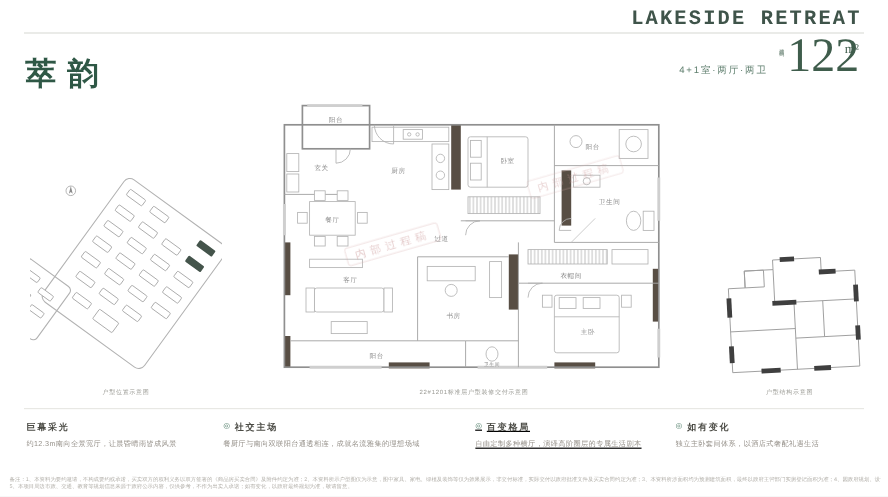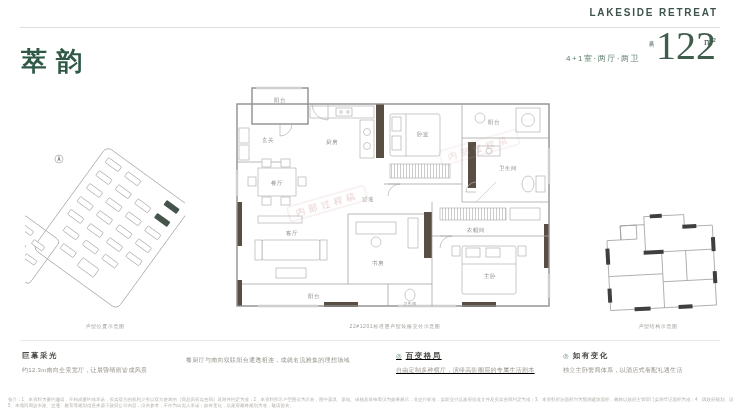--- a/index.html
+++ b/index.html
@@ -1,21 +1,21 @@
 <!DOCTYPE html>
 <html><head>
 <meta charset="utf-8">
 <style>
   html,body{margin:0;padding:0;background:#e9e9e9;}
   #page{position:relative;width:740px;height:414px;background:#ffffff;overflow:hidden;
         font-family:"Liberation Sans","DejaVu Sans",sans-serif;}
   
   .tagline{position:absolute;left:22px;top:10px;font-size:7.5px;color:#6e7f76;letter-spacing:1.6px;}
-  .brand{position:absolute;right:22px;top:7px;font-family:Liberation Sans, sans-serif;
-         font-size:10px;font-weight:600;color:#3f544a;letter-spacing:1.8px;}
+  .brand{position:absolute;right:22px;top:7px;font-family:Liberation Mono, monospace;
+         font-size:17px;font-weight:600;color:#3f544a;letter-spacing:1.8px;}
   .header-rule{position:absolute;left:20px;right:20px;top:27px;border-top:1px solid #ddded9;}
   
   .unit-name{position:absolute;left:21px;top:44px;font-family:"Liberation Serif","DejaVu Serif",serif;
              font-size:26px;font-weight:700;color:#2f5846;letter-spacing:9px;}
   .unit-layout{position:absolute;left:566px;top:53px;font-size:8px;color:#5e7e6d;letter-spacing:1.5px;}
   .area-label{position:absolute;left:649px;top:37px;writing-mode:vertical-rl;font-size:4.2px;
               color:#8da095;letter-spacing:.6px;height:30px;}
   .area-value{position:absolute;left:656px;top:24px;font-family:"Liberation Serif","DejaVu Serif",serif;
               font-size:40px;color:#3f5d4c;line-height:44px;text-align:center;}
   .area-unit{position:absolute;left:704px;top:35px;font-family:Liberation Serif, serif;
@@ -267,20 +267,24 @@
   <div class="feat-rule"></div>
 
   <div class="feature f1">
     <div class="feat-head">
       <span class="feat-title">巨幕采光</span>
     </div>
     <div class="feat-desc">约12.3m南向全景宽厅，让晨昏晴雨皆成风景</div>
   </div>
 
   <div class="feature f2">
+    <div class="feat-head">
+      <span class="feat-icon">◎</span>
+      <span class="feat-title">社交主场</span>
+    </div>
     <div class="feat-desc">餐厨厅与南向双联阳台通透相连，成就名流雅集的理想场域</div>
   </div>
 
   <div class="feature f3">
     <div class="feat-head">
       <span class="feat-icon">◎</span>
       <span class="feat-title">百变格局</span>
     </div>
     <div class="feat-desc">自由定制多种横厅，演绎高阶圈层的专属生活剧本</div>
   </div>

